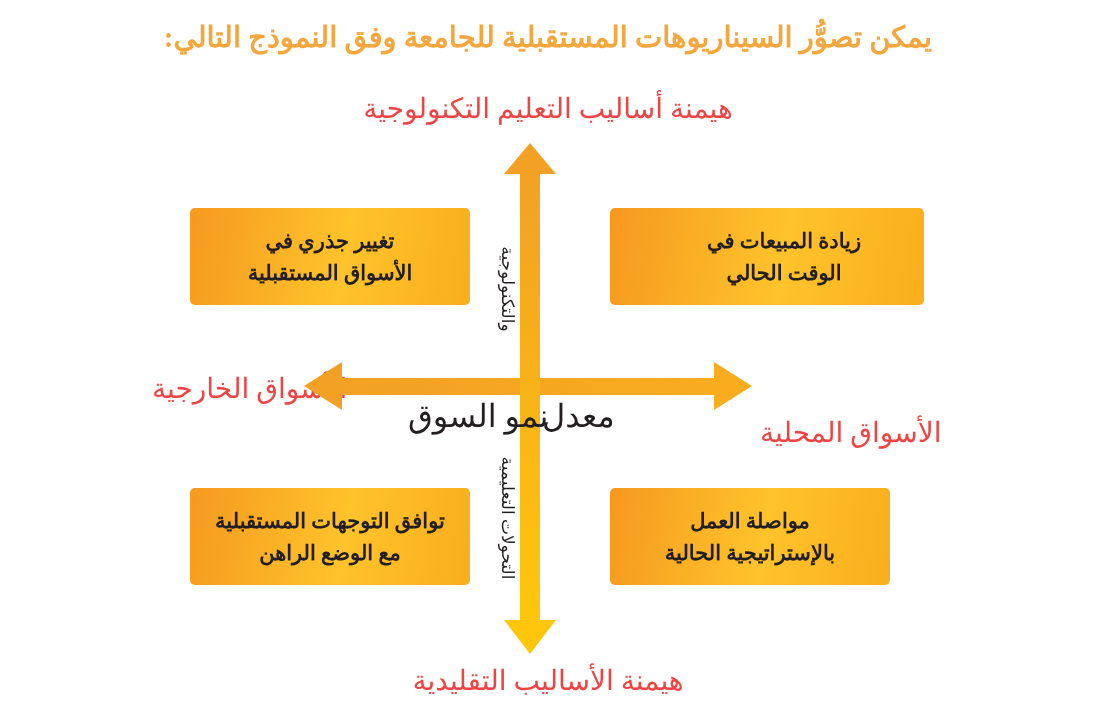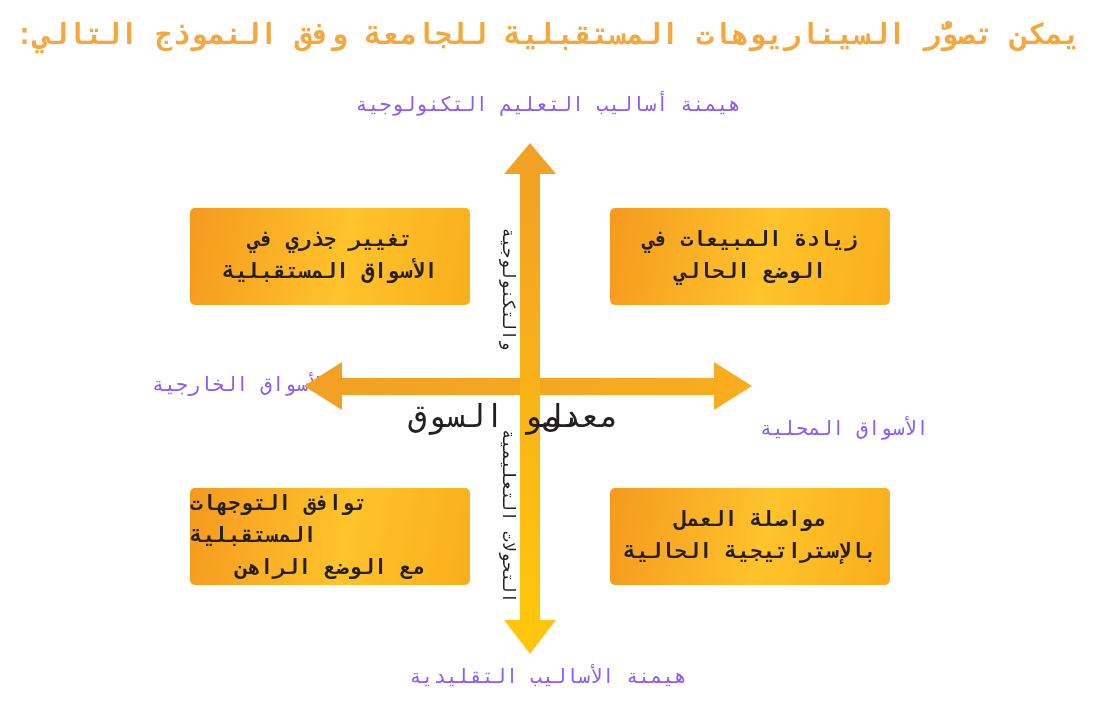--- a/index.html
+++ b/index.html
@@ -2,39 +2,39 @@
 <html lang="ar" style="--title: #f5a63c; --axis-orange: #f2a124; --axis-yellow: #ffc60b; --box-orange: #f5991f; --box-yellow: #ffc32b; --box-orange2: #f9ae1c; --text-dark: #231f20;"><head>
 <meta charset="utf-8">
 <style>
   html, body { margin: 0; padding: 0; background: #ffffff; }
   .canvas {
     position: relative;
     width: 1096px;
     height: 718px;
     background: #ffffff;
     overflow: hidden;
-    font-family: Liberation Mono, monospace;
+    font-family: Liberation Serif, serif;
     color: #231f20;
   }
   .title {
     position: absolute;
     top: 14px; left: 0; right: 0;
     text-align: center;
     direction: rtl;
     font-size: 29px;
     line-height: 46px;
     font-weight: bold;
     color: var(--title, #f5a63c);
   }
   .axis-label {
     position: absolute;
     direction: rtl;
-    font-size: 20px;
+    font-size: 28px;
     white-space: nowrap;
-    color: #8b5cf6;
+    color: #ef4444;
   }
   .axis-label.top    { top: 92px;  left: 0; right: 0; text-align: center; }
   .axis-label.bottom { top: 664px; left: 0; right: 0; text-align: center; }
   .axis-label.left   { top: 372px; left: 152px; }
   .axis-label.right  { top: 372px; left: 760px; margin-top: 44px; }
 
   
   .h-shaft {
     position: absolute;
     left: 338px; top: 378px;
@@ -114,21 +114,21 @@
     font-weight: bold;
     font-size: 21px;
     line-height: 32px;
     color: #231f20;
     background: linear-gradient(100deg,
       var(--box-orange, #f5991f) 0%,
       var(--box-yellow, #ffc32b) 55%,
       var(--box-orange2, #f9ae1c) 100%);
   }
   .qbox.tl { left: 190px; top: 208px; }
-  .qbox.tr { left: 610px; top: 208px; }
+  .qbox.tr { left: 610px; top: 208px; padding-left: 34px; }
   .qbox.bl { left: 190px; top: 488px; }
   .qbox.br { left: 610px; top: 488px; }
 </style>
 </head>
 <body>
 
 <div class="canvas">
 
   <div class="title">يمكن تصوُّر السيناريوهات المستقبلية للجامعة وفق النموذج التالي:</div>
 
@@ -150,21 +150,21 @@
 
   <div class="rot upper">والتكنولوجية</div>
   <div class="rot lower">التحولات التعليمية</div>
 
   <div class="qbox tl">
     <div>تغيير جذري في</div>
     <div>الأسواق المستقبلية</div>
   </div>
   <div class="qbox tr">
     <div>زيادة المبيعات في</div>
-    <div>الوضع الحالي</div>
+    <div>الوقت الحالي</div>
   </div>
   <div class="qbox bl">
     <div>توافق التوجهات المستقبلية</div>
     <div>مع الوضع الراهن</div>
   </div>
   <div class="qbox br">
     <div>مواصلة العمل</div>
     <div>بالإستراتيجية الحالية</div>
   </div>
 

